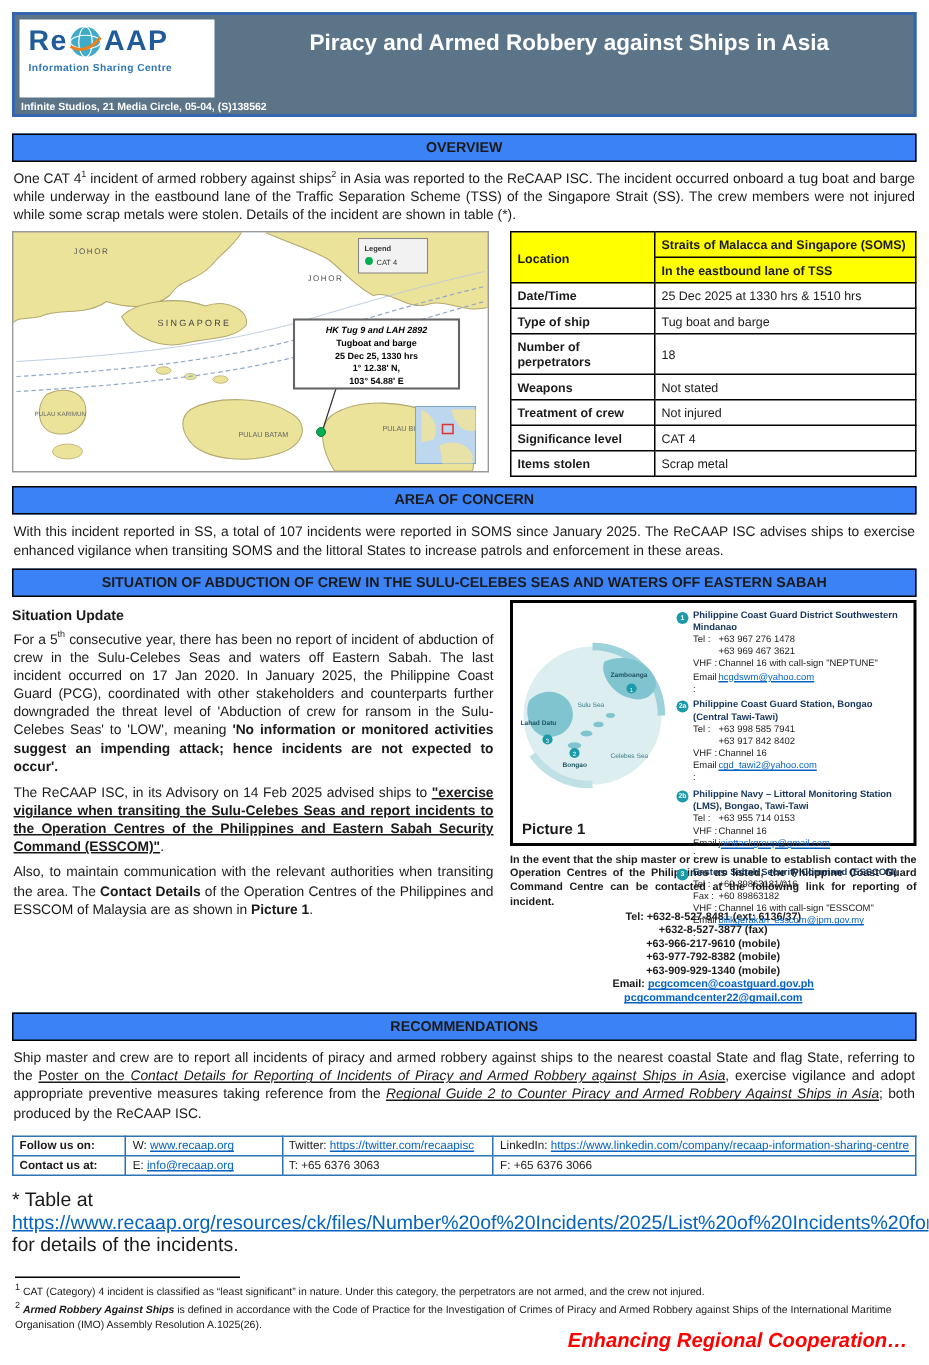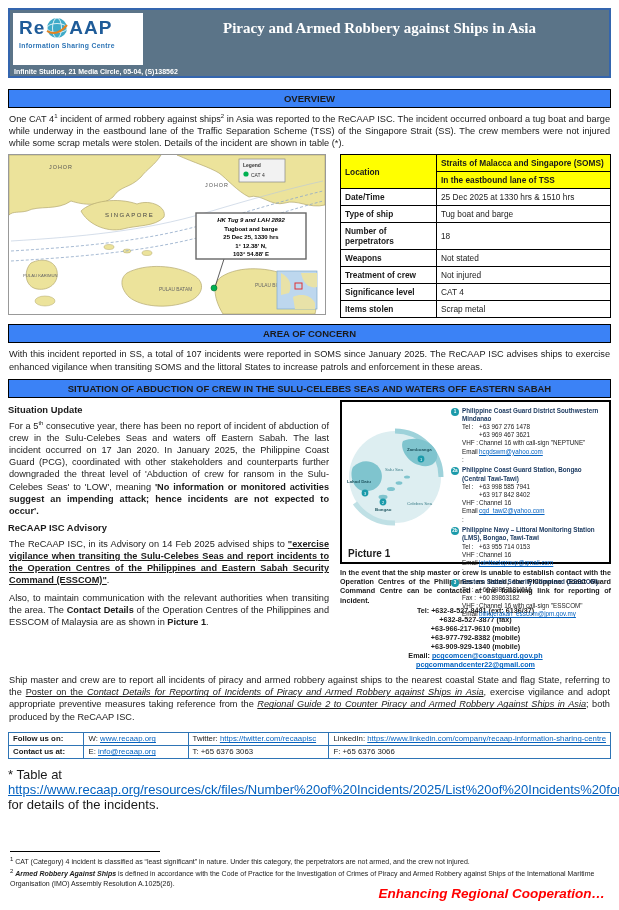--- a/index.html
+++ b/index.html
@@ -8,21 +8,21 @@
   .page { position:relative; width:619px; height:910px; padding:8px 8px 0 8px; }
 
   
   .header { position:relative; height:70px; background:#5b7488; border:2px solid #3465ae; }
   .logo-box { position:absolute; left:3px; top:3px; width:130px; height:52px; background:#fff; padding:4px 4px 0 6px; }
   .logo-line { display:flex; align-items:center; }
   .logo-re,.logo-aap { font-size:19px; font-weight:bold; color:#1f5c99; letter-spacing:1px; }
   .logo-globe { width:22px; height:22px; margin:0 1px; }
   .logo-tag { font-size:6.8px; font-weight:bold; color:#2e75b6; margin-top:3px; letter-spacing:.3px; }
   .hdr-titles { margin-left:140px; text-align:center; padding-top:10px; color:#fff; }
-  .hdr-title { font-size:15px; font-weight:bold;font-family:Liberation Serif, serif; }
+  .hdr-title { font-size:15px; font-weight:bold; }
   .hdr-sub { font-size:12.5px; font-weight:bold; margin-top:4px; }
   .hdr-addr { position:absolute; left:4px; bottom:1px; color:#fff; font-size:7px; font-weight:bold; }
 
   
   .secbar { border:1.2px solid #000; background:#3b82f6; text-align:center;
     font-weight:bold; font-size:9.5px; padding:3px 0; margin-top:6px; }
   .secbar.first { margin-top:11px; }
 
   p.body { font-size:9.2px; line-height:1.32; text-align:justify; margin:5px 1px; }
   sup { font-size:6px; }
@@ -209,21 +209,20 @@
 
   <div class="secbar">AREA OF CONCERN</div>
   <p class="body">With this incident reported in SS, a total of 107 incidents were reported in SOMS since January 2025. The ReCAAP ISC advises ships to exercise enhanced vigilance when transiting SOMS and the littoral States to increase patrols and enforcement in these areas.</p>
 
   <div class="secbar">SITUATION OF ABDUCTION OF CREW IN THE SULU-CELEBES SEAS AND WATERS OFF EASTERN SABAH</div>
 
   <div class="twocol">
     <div class="leftcol">
       <h3>Situation Update</h3>
       <p class="body"><span>For a 5</span><sup>th</sup><span> consecutive year, there has been no report of incident of abduction of crew in the Sulu-Celebes Seas and waters off Eastern Sabah. The last incident occurred on 17 Jan 2020.  In January 2025, the Philippine Coast Guard (PCG), coordinated with other stakeholders and counterparts further downgraded the threat level of 'Abduction of crew for ransom in the Sulu-Celebes Seas' to 'LOW', meaning </span><span class="b">'No information or monitored activities suggest an impending attack; hence incidents are not expected to occur'.</span></p>
-      <h3>ReCAAP ISC Advisory</h3>
       <p class="body"><span>The ReCAAP ISC, in its Advisory on 14 Feb 2025 advised ships to </span><span class="bu">"exercise vigilance when transiting the Sulu-Celebes Seas and report incidents to the Operation Centres of the Philippines and Eastern Sabah Security Command (ESSCOM)"</span><span>.</span></p>
       <p class="body"><span>Also, to maintain communication with the relevant authorities when transiting the area. The </span><span class="b">Contact Details</span><span> of the Operation Centres of the Philippines and ESSCOM of Malaysia are as shown in </span><span class="b">Picture 1</span><span>.</span></p>
     </div>
 
     <div class="rightcol">
       <div class="p1box">
         <div class="p1map">
           <svg width="104" height="150" viewBox="0 0 104 150" font-family="Liberation Sans, sans-serif">
             <circle cx="50" cy="72" r="46" fill="#ddeef1"></circle>
             <path d="M50 26 A46 46 0 0 1 96 72" fill="none" stroke="#9ed2da" stroke-width="5"></path>
@@ -354,20 +353,21 @@
         <div>+63-977-792-8382 (mobile)</div>
         <div>+63-909-929-1340 (mobile)</div>
       </div>
       <div class="p1emails">
         <div><span>Email: </span><span class="lnk">pcgcomcen@coastguard.gov.ph</span></div>
         <div><span class="lnk">pcgcommandcenter22@gmail.com</span></div>
       </div>
     </div>
   </div>
 
+  <div class="secbar">RECOMMENDATIONS</div>
   <p class="body"><span>Ship master and crew are to report all incidents of piracy and armed robbery against ships to the nearest coastal State and flag State, referring to the </span><span class="u">Poster on the </span><span class="ui">Contact Details for Reporting of Incidents of Piracy and Armed Robbery against Ships in Asia</span><span>, exercise vigilance and adopt appropriate preventive measures taking reference from the </span><span class="ui">Regional Guide 2 to Counter Piracy and Armed Robbery Against Ships in Asia</span><span>; both produced by the ReCAAP ISC.</span></p>
 
   <table class="ftable">
     <tbody>
         <tr>
       <td class="flab">Follow us on:</td>
       <td class="c2"><span>W: </span><span class="lnk">www.recaap.org</span></td>
       <td class="c3"><span>Twitter: </span><span class="lnk">https://twitter.com/recaapisc</span></td>
       <td><span>LinkedIn: </span><span class="lnk">https://www.linkedin.com/company/recaap-information-sharing-centre</span></td>
     </tr>

